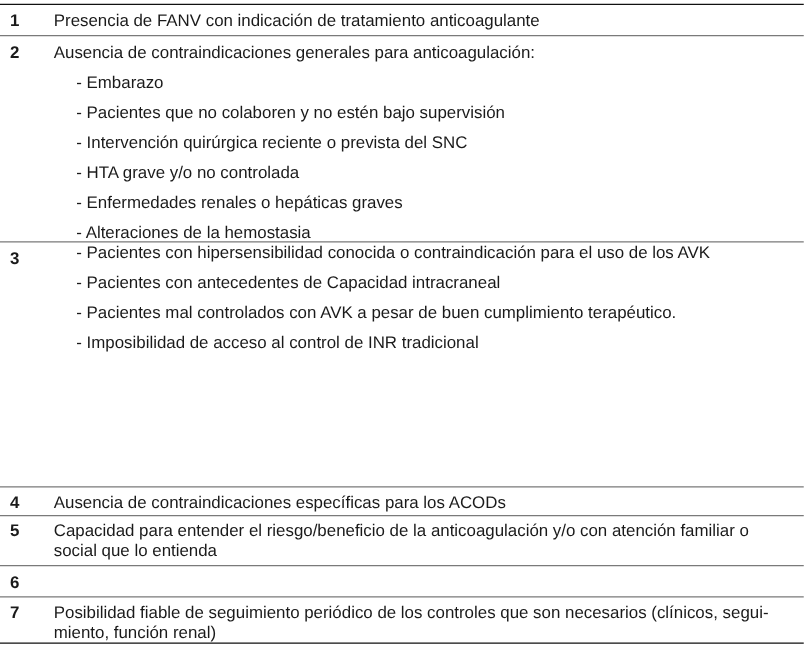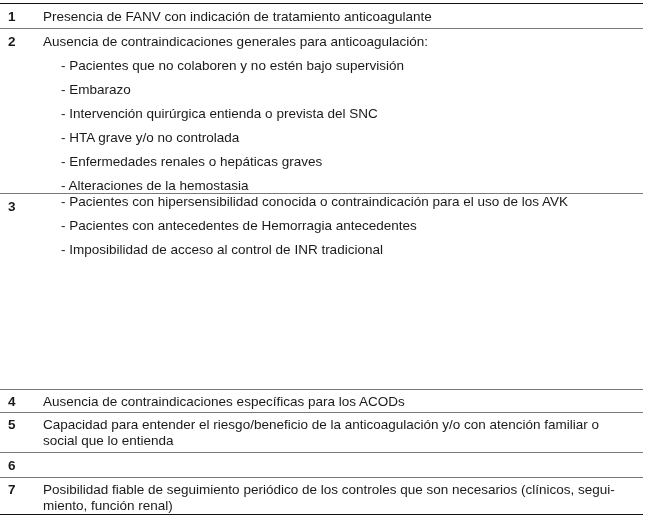--- a/index.html
+++ b/index.html
@@ -30,32 +30,33 @@
   <div class="rule-top"></div>
 
   <div class="row" style="height:24px;">
     <span class="num" style="top:5px;">1</span>
     <div class="txt" style="padding-top:5px;">Presencia de FANV con indicación de tratamiento anticoagulante</div>
   </div>
 
   <div class="row" style="height:164px;">
     <span class="num" style="top:5px;">2</span>
     <div class="txt" style="padding-top:5px; height:24px;">Ausencia de contraindicaciones generales para anticoagulación:</div>
+    <div class="sub" style="height:24px;">- Embarazo</div>
     <div class="sub" style="height:24px;">- Pacientes que no colaboren y no estén bajo supervisión</div>
-    <div class="sub" style="height:24px;">- Embarazo</div>
-    <div class="sub" style="height:24px;">- Intervención quirúrgica entienda o prevista del SNC</div>
+    <div class="sub" style="height:24px;">- Intervención quirúrgica reciente o prevista del SNC</div>
     <div class="sub" style="height:24px;">- HTA grave y/o no controlada</div>
     <div class="sub" style="height:24px;">- Enfermedades renales o hepáticas graves</div>
     <div class="sub" style="height:18px;">- Alteraciones de la hemostasia</div>
   </div>
 
   <div class="row" style="height:195px;">
     <span class="num" style="top:5px;">3</span>
     <div class="sub" style="height:24px;">- Pacientes con hipersensibilidad conocida o contraindicación para el uso de los AVK</div>
-    <div class="sub" style="height:24px;">- Pacientes con antecedentes de Hemorragia antecedentes</div>
+    <div class="sub" style="height:24px;">- Pacientes con antecedentes de Capacidad intracraneal</div>
+    <div class="sub" style="height:24px;">- Pacientes mal controlados con AVK a pesar de buen cumplimiento terapéutico.</div>
     <div class="sub" style="height:16px;">- Imposibilidad de acceso al control de INR tradicional</div>
   </div>
 
   <div class="row" style="height:22px;">
     <span class="num" style="top:4px;">4</span>
     <div class="txt" style="padding-top:4px;">Ausencia de contraindicaciones específicas para los ACODs</div>
   </div>
 
   <div class="row" style="height:39px;">
     <span class="num" style="top:4px;">5</span>

